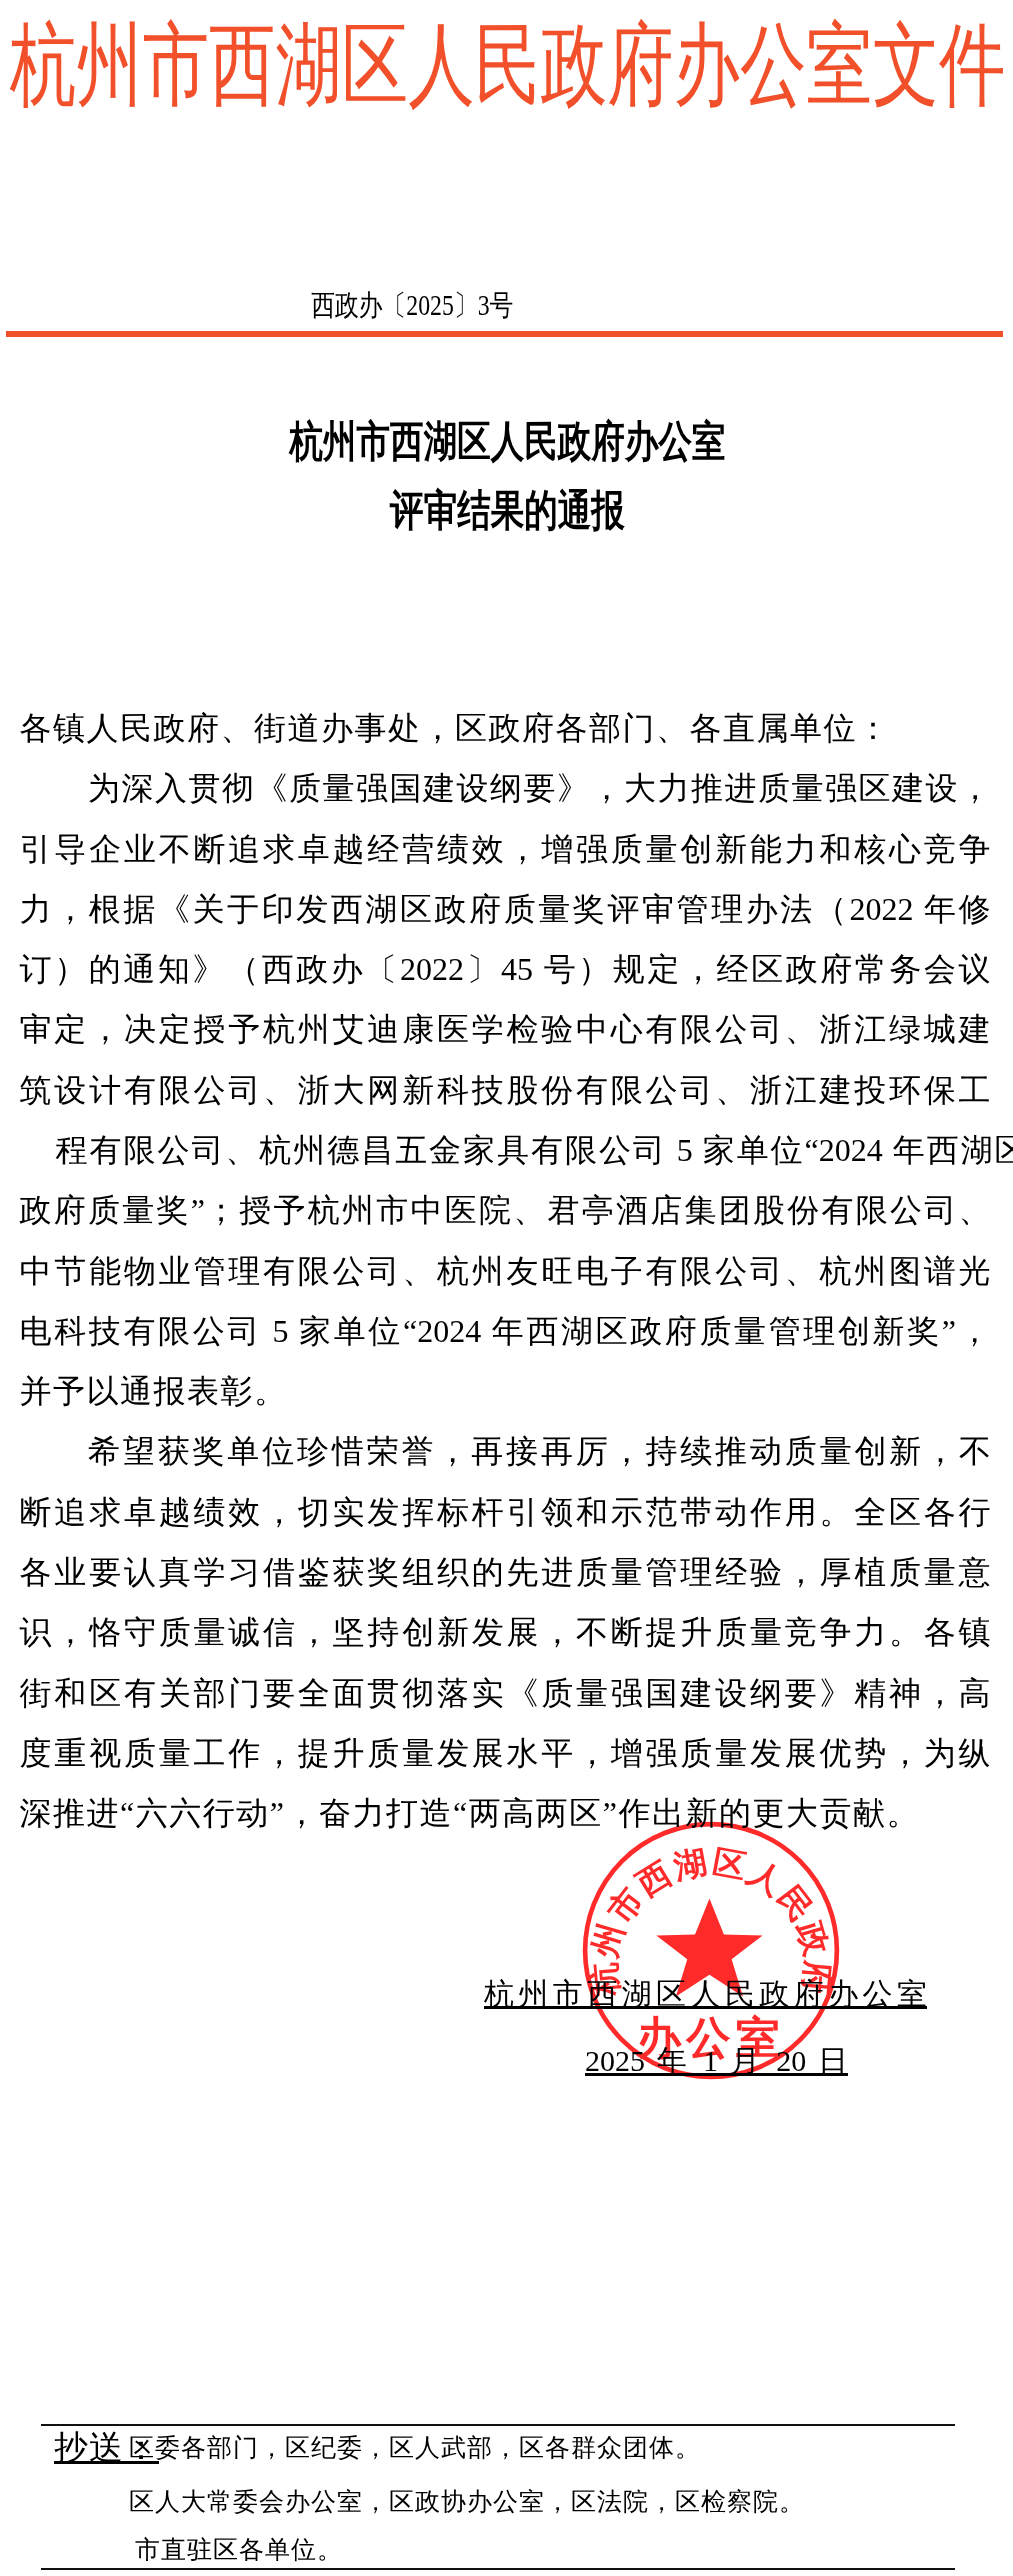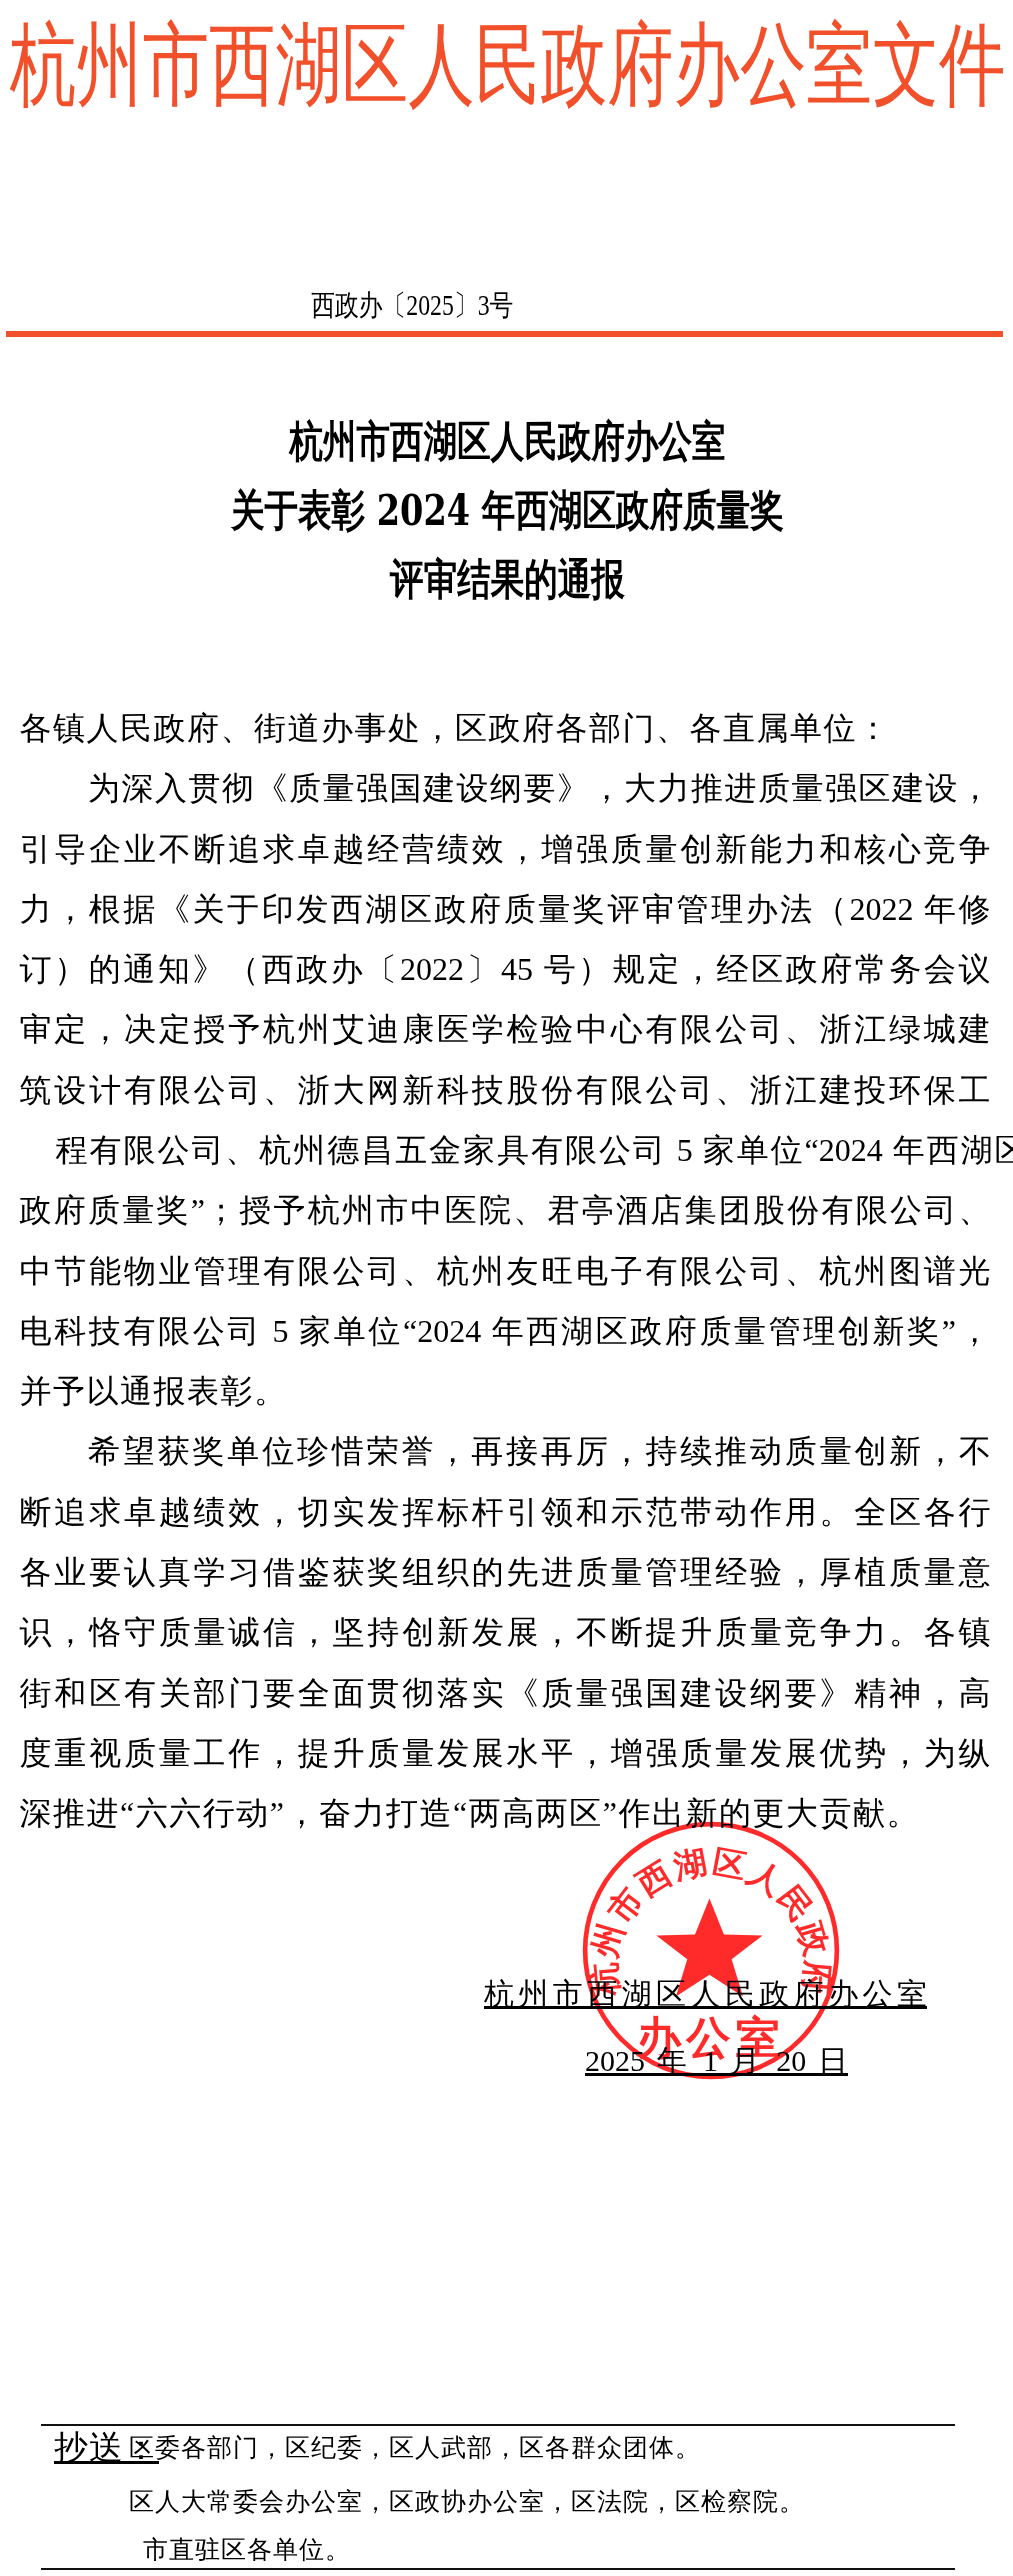--- a/index.html
+++ b/index.html
@@ -52,21 +52,20 @@
 <div class="abs masthead">
   <div class="masthead-text" id="mast" style="transform: scaleX(0.7292);">杭州市西湖区人民政府办公室文件</div>
 </div>
 <div class="abs doc-number">
   <span>西政办〔2025〕3号</span>
 </div>
 <div class="abs red-rule"></div>
 
 <div class="abs title" style="top:407px;">
   <div class="ln"><span>杭州市西湖区人民政府办公室</span></div>
-  <div class="ln"><span>关于表彰 2024 年西湖区政府质量奖</span></div>
   <div class="ln"><span>评审结果的通报</span></div>
 </div>
 
 <div>
   <div class="body-line salutation" style="top:698px;text-align:right;">各镇人民政府、街道办事处，区政府各部门、各直属单位：</div>
 
   <div>
     <div class="body-line indent" style="top:758px;">为深入贯彻《质量强国建设纲要》，大力推进质量强区建设，</div>
     <div class="body-line" style="top:819px;">引导企业不断追求卓越经营绩效，增强质量创新能力和核心竞争</div>
     <div class="body-line" style="top:879px;">力，根据《关于印发西湖区政府质量奖评审管理办法（2022 年修</div>
@@ -107,15 +106,15 @@
       <textPath href="#sealArc" startOffset="50%" text-anchor="middle" id="sealOuter">杭州市西湖区人民政府</textPath>
     </text>
     <text x="250" y="450" text-anchor="middle" font-family="DejaVu Sans, sans-serif" font-weight="bold" font-size="86" fill="#FF1F1F" letter-spacing="10" id="sealBottom">办公室</text>
   </svg>
 </div>
 
 <div class="f-rule r1"></div>
 <div class="abs cc-label">抄送：</div>
 <div class="cc-line" style="top:2422px;">区委各部门，区纪委，区人武部，区各群众团体。</div>
 <div class="cc-line" style="top:2476px;">区人大常委会办公室，区政协办公室，区法院，区检察院。</div>
-<div class="cc-line" style="top:2524px; left:143px;">市直驻区各单位。</div>
+<div class="cc-line" style="top:2524px; left:135px;">市直驻区各单位。</div>
 <div class="f-rule r2"></div>
 
 
 </body></html>

